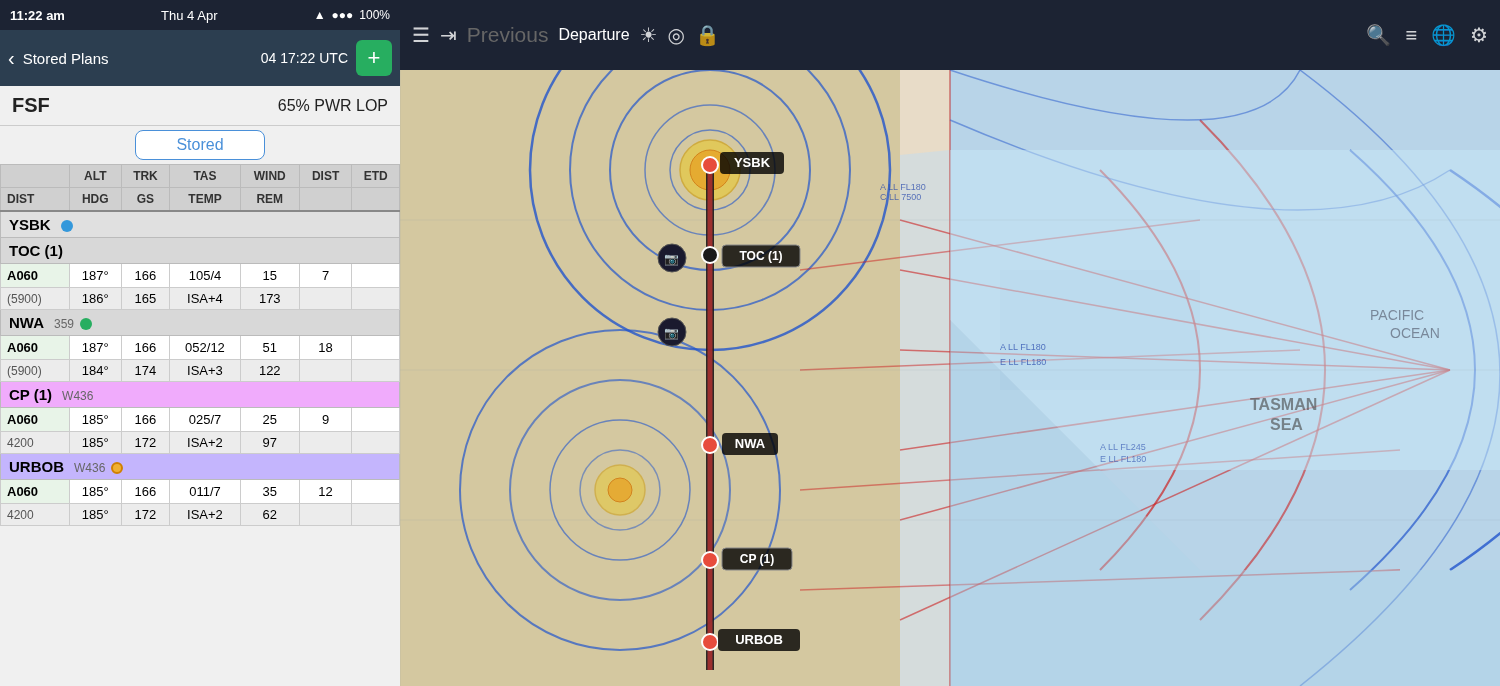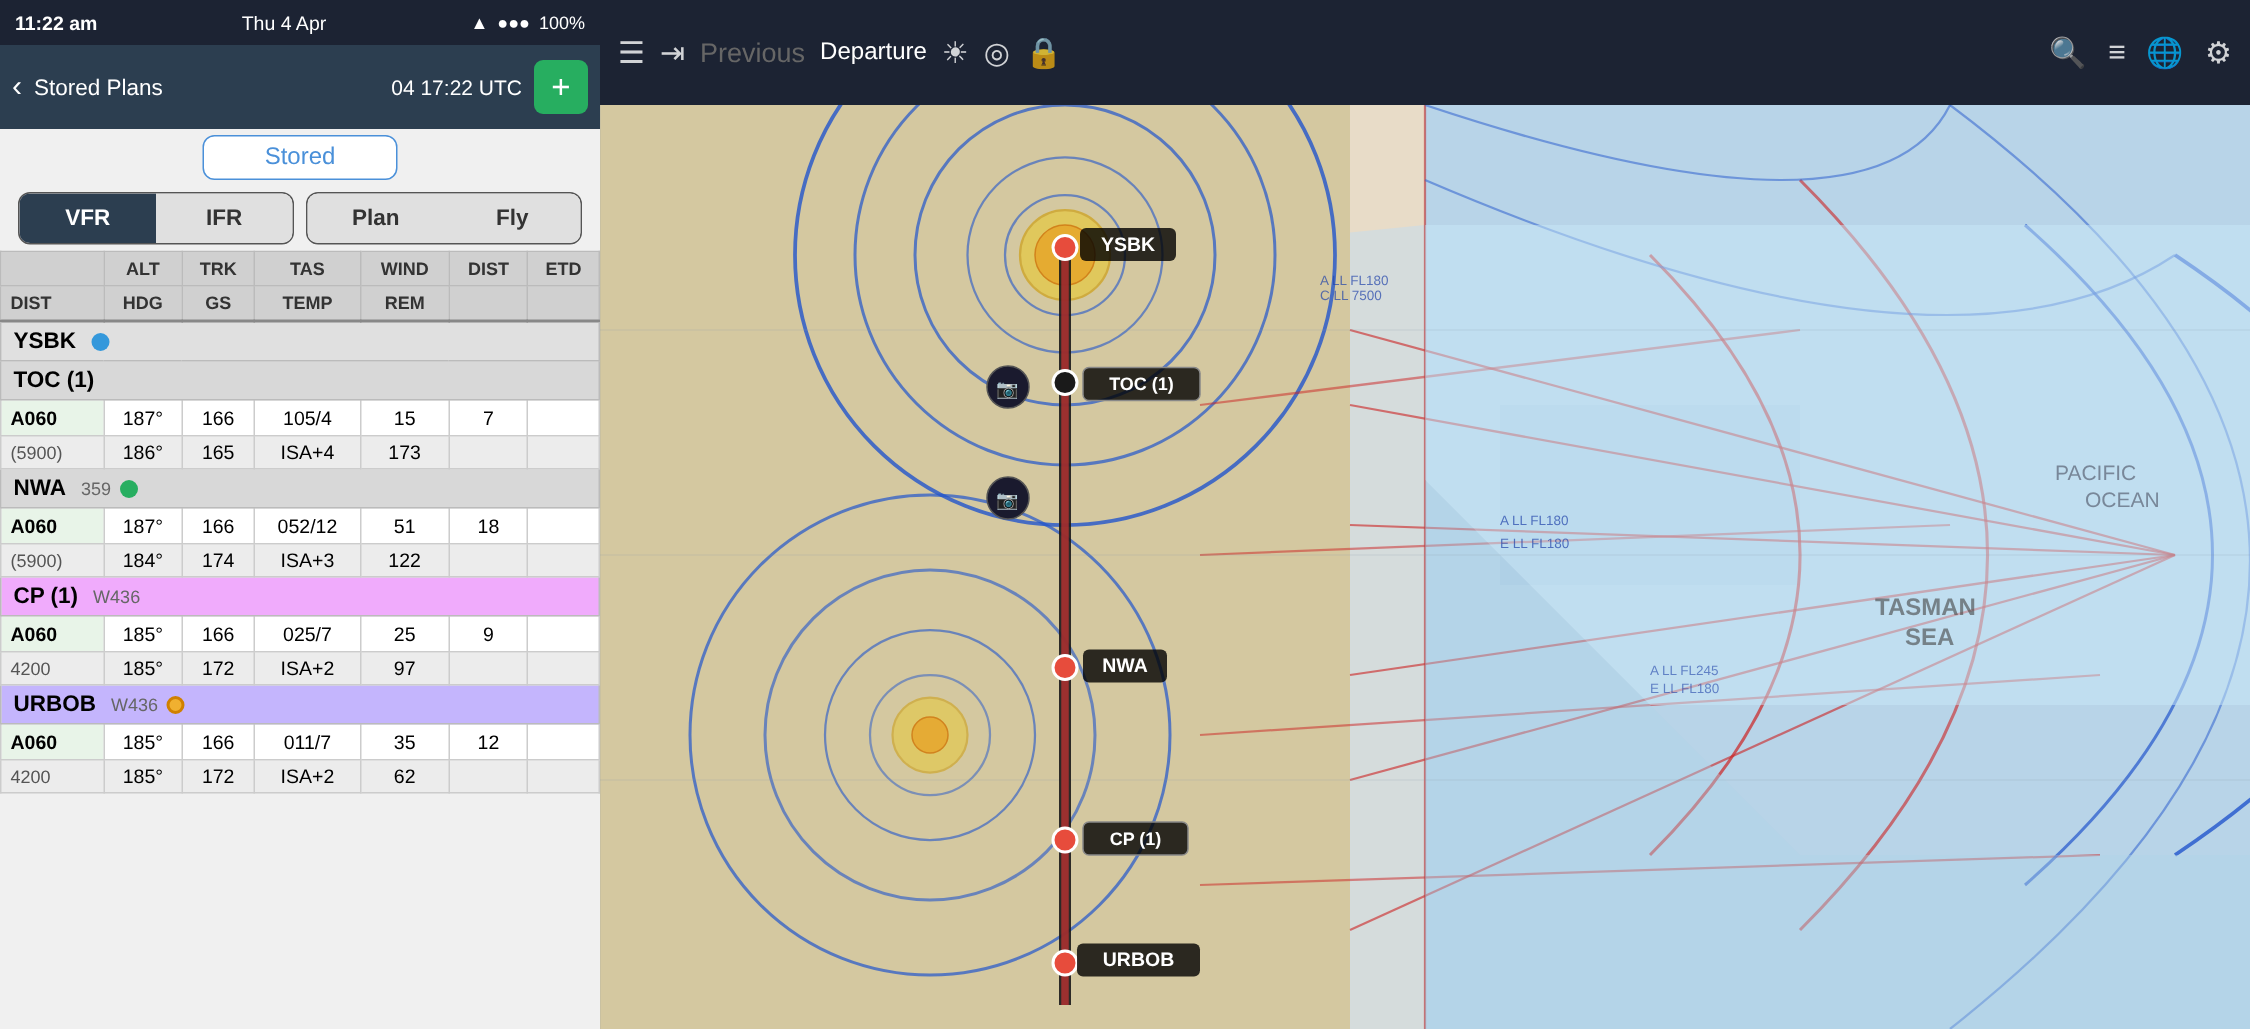--- a/index.html
+++ b/index.html
@@ -86,21 +86,21 @@
     }
     .col-header-row th:first-child { text-align: left; padding-left: 6px; }
 
     
     .top-nav {
       position: absolute; top: 0; left: 400px; right: 0; height: 70px;
       background: #1c2333; display: flex; align-items: center; padding: 0 12px;
       gap: 10px; z-index: 50;
     }
     .top-nav-icon { color: white; font-size: 20px; cursor: pointer; opacity: 0.8; }
-    .nav-prev { color: #666; font-size: 18px; }
+    .nav-prev { color: #666; font-size: 21px; }
     .nav-departure { color: white; font-size: 16px; font-weight: 500; }
     .nav-spacer { flex: 1; }
     .nav-right-icons { display: flex; gap: 14px; align-items: center; }
 
     
     .map-container {
       position: absolute; top: 70px; left: 400px; right: 0; bottom: 0;
       overflow: hidden; z-index: 10;
     }
 
@@ -123,36 +123,30 @@
     </div>
   </div>
 
   <div class="nav-bar">
     <span class="nav-back">‹</span>
     <span class="nav-title">Stored Plans</span>
     <span class="nav-time">04 17:22 UTC</span>
     <button class="nav-add">+</button>
   </div>
 
+  <div class="fsf-header">
+    <span class="fsf-label">FSF</span>
+    <span class="fsf-power">65% PWR LOP</span>
+  </div>
 
 
   <div class="route-btn-row">
     <button class="route-btn">Stored</button>
   </div>
 
-  <div class="toggle-row">
-    <div class="toggle-group">
-      <button class="toggle-btn active">VFR</button>
-      <button class="toggle-btn inactive">IFR</button>
-    </div>
-    <div class="plan-fly-group">
-      <button class="toggle-btn inactive">Plan</button>
-      <button class="toggle-btn inactive">Fly</button>
-    </div>
-  </div>
 
   <div class="flight-table">
     <table>
       <thead>
         <tr class="col-header-row">
           <th></th>
           <th>ALT</th>
           <th>TRK</th>
           <th>TAS</th>
           <th>WIND</th>

